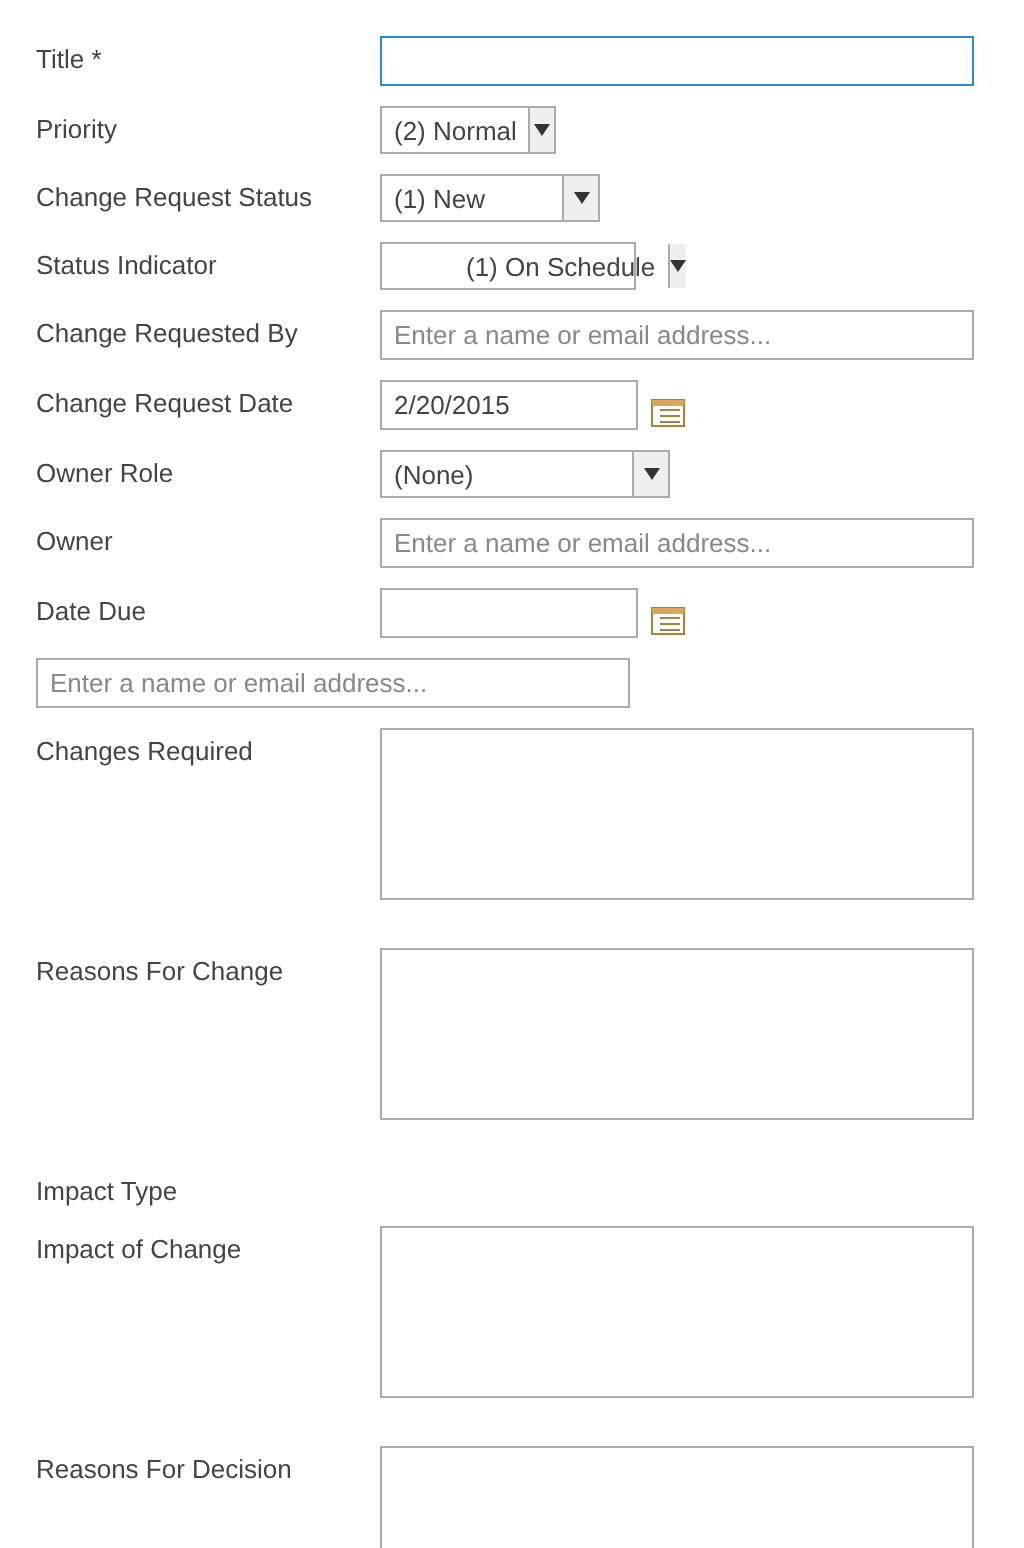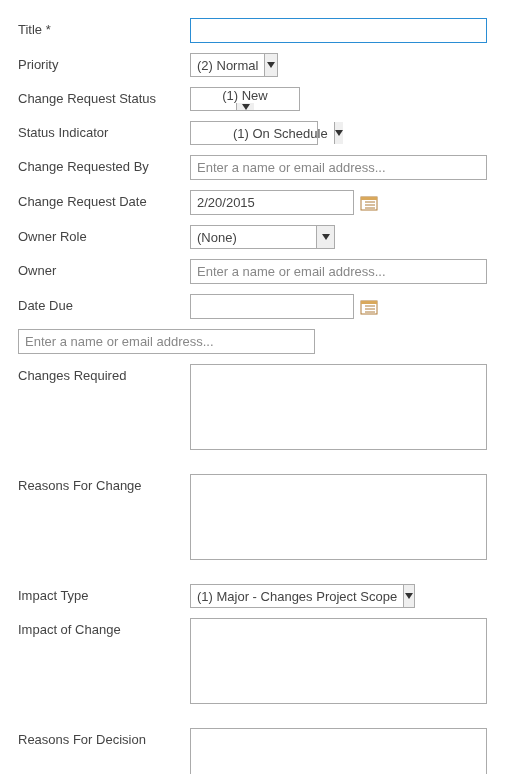--- a/index.html
+++ b/index.html
@@ -18,40 +18,40 @@
     margin-bottom: 10px;
   }
   .label {
     width: 172px;
     flex-shrink: 0;
     padding-top: 4px;
     color: #444;
     font-weight: 400;
   }
   .req { color: #444; }
-  .control { flex: 1; display: flex; align-items: center; gap: 6px; }
+  .control { flex: 1; display: flex; align-items: flex-end; gap: 6px; }
   input[type=text] {
     font-family: inherit;
     font-size: 13px;
     padding: 4px 6px;
     border: 1px solid #ababab;
     background: #fff;
     color: #444;
     outline: none;
   }
   input.title-input {
     width: 297px;
     border: 1px solid #2a8dd4;
   }
   input.people {
     width: 297px;
     color: #15803d;
   }
   input.people::placeholder { color: #888; }
-  input.date { width: 164px; }
+  input.date { width: 129px; }
   textarea {
     width: 297px;
     height: 86px;
     font-family: inherit;
     font-size: 13px;
     padding: 4px 6px;
     border: 1px solid #ababab;
     resize: none;
     outline: none;
   }
@@ -73,21 +73,21 @@
     width: 18px;
     height: 22px;
     background: #efefef;
     border-left: 1px solid #ababab;
     display: flex;
     align-items: center;
     justify-content: center;
   }
   .select .sel-btn svg { width: 8px; height: 6px; }
   .select.w-priority { width: 88px; }
-  .select.w-status { width: 110px; flex-direction: column; }
+  .select.w-status { width: 110px; }
   .select.w-indicator { width: 128px; padding-left: 36px; }
   .select.w-owner { width: 145px; }
   .select.w-impact { width: 225px; }
   .select.w-owner .sel-text,
   .select.w-priority .sel-text,
   .select.w-status .sel-text,
   .select.w-indicator .sel-text,
   .select.w-impact .sel-text { flex: 1; }
   .cal-icon {
     width: 18px; height: 18px;
@@ -227,30 +227,20 @@
 
 <div class="row tall-gap">
   <div class="label">Reasons For Change</div>
   <div class="control">
     <textarea style=""></textarea>
   </div>
 </div>
 
 <div class="row">
   <div class="label">Impact Type</div>
-  <div class="control">
-    <div class="select w-impact">
-      <span class="sel-text">(1) Major - Changes Project Scope</span>
-      <span class="sel-btn">
-        <svg viewBox="0 0 8 6">
-            <polygon points="0,0 8,0 4,6" fill="#333"></polygon>
-          </svg>
-      </span>
-    </div>
-  </div>
 </div>
 
 <div class="row tall-gap">
   <div class="label">Impact of Change</div>
   <div class="control">
     <textarea style=""></textarea>
   </div>
 </div>
 
 <div class="row">

